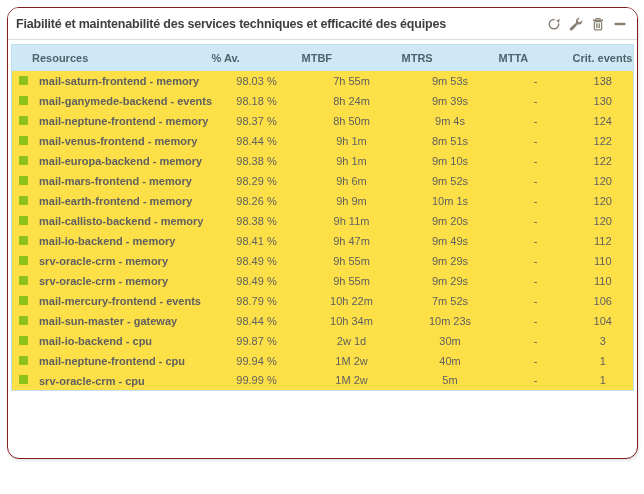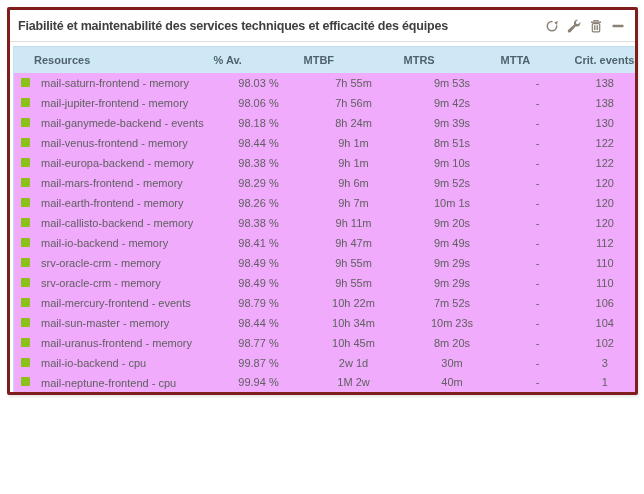--- a/index.html
+++ b/index.html
@@ -1,56 +1,56 @@
 <!DOCTYPE html>
 <html style="--status-ok: #8bc118; --header-bg: #cee9f5; --header-text: #51626f; --table-border: #bfdfee;"><head>
 <meta charset="utf-8">
 <style>
   * { box-sizing: border-box; margin: 0; padding: 0; }
   html, body { width: 644px; height: 494px; background: #ffffff;
     font-family: "Liberation Sans", sans-serif; }
   .widget-card {
-    position: absolute; left: 7px; top: 7px; width: 631px; height: 388px;
-    background: #fff; border: 3px solid #7f1d1d; border-radius: 2px;
+    position: absolute; left: 7px; top: 7px; width: 631px; height: 452px;
+    background: #fff; border: 1px solid #7f1d1d; border-radius: 12px;
     box-shadow: 1px 2px 3px rgba(0,0,0,.10);
     overflow: hidden;
   }
   .widget-header {
     height: 32px; display: flex; align-items: center;
     padding: 0 10px 0 8px; border-bottom: 1px solid #dcdcdc; background: #fff;
   }
   .widget-title {
     font-size: 12.5px; font-weight: bold; color: #3f3f3f; white-space: nowrap;
     letter-spacing: -0.2px;
   }
   .widget-toolbar { margin-left: auto; display: flex; align-items: center; gap: 7px; }
   .tool-btn { display: inline-flex; align-items: center; justify-content: center;
     width: 15px; height: 15px; cursor: pointer; }
   .widget-content { padding: 4px 3px; }
   table.services-table {
     width: 622px; table-layout: fixed; border-collapse: collapse;
-    border: 1px solid var(--table-border, #bfdfee); background: #f0abfc;
+    border: 1px solid var(--table-border, #bfdfee); background: #fde047;
   }
   table.services-table th {
     background: var(--header-bg, #cee9f5); color: var(--header-text, #51626f);
     font-size: 11px; font-weight: bold; height: 26px; text-align: left;
     white-space: nowrap; overflow: visible;
   }
   table.services-table th.col-resources { text-align: left; padding-left: 20px; }
   table.services-table td {
     height: 20px; font-size: 11px; color: #606060; text-align: center;
     white-space: nowrap; overflow: hidden; padding: 0;
   }
   table.services-table td.cell-resource { text-align: left; padding-left: 7px; }
   .status-square {
     display: inline-block; width: 9px; height: 9px; border-radius: 1px;
     background: var(--status-ok, #8bc118); margin-right: 11px;
     vertical-align: middle; position: relative; top: -1px;
   }
-  .resource-label { vertical-align: middle; }
+  .resource-label { vertical-align: middle; font-weight: bold; }
 </style>
 </head>
 <body>
 
 <div class="widget-card">
   <div class="widget-header">
     <span class="widget-title">Fiabilité et maintenabilité des services techniques et efficacité des équipes</span>
     <div class="widget-toolbar">
       <span class="tool-btn">
         <svg width="14" height="14" viewBox="0 0 14 14">
@@ -107,40 +107,40 @@
       <span class="status-square"></span><span class="resource-label">mail-saturn-frontend - memory</span>
     </td>
     <td>98.03 %</td>
     <td>7h 55m</td>
     <td>9m 53s</td>
     <td>-</td>
     <td>138</td>
   </tr>
           <tr>
     <td class="cell-resource">
-      <span class="status-square"></span><span class="resource-label">mail-jupiter-frontend - memory</span>
-    </td>
-    <td>98.06 %</td>
-    <td>7h 56m</td>
-    <td>9m 42s</td>
-    <td>-</td>
-    <td>138</td>
-  </tr>
-          <tr>
-    <td class="cell-resource">
       <span class="status-square"></span><span class="resource-label">mail-ganymede-backend - events</span>
     </td>
     <td>98.18 %</td>
     <td>8h 24m</td>
     <td>9m 39s</td>
     <td>-</td>
     <td>130</td>
   </tr>
           <tr>
     <td class="cell-resource">
+      <span class="status-square"></span><span class="resource-label">mail-neptune-frontend - memory</span>
+    </td>
+    <td>98.37 %</td>
+    <td>8h 50m</td>
+    <td>9m 4s</td>
+    <td>-</td>
+    <td>124</td>
+  </tr>
+          <tr>
+    <td class="cell-resource">
       <span class="status-square"></span><span class="resource-label">mail-venus-frontend - memory</span>
     </td>
     <td>98.44 %</td>
     <td>9h 1m</td>
     <td>8m 51s</td>
     <td>-</td>
     <td>122</td>
   </tr>
           <tr>
     <td class="cell-resource">
@@ -160,21 +160,21 @@
     <td>9h 6m</td>
     <td>9m 52s</td>
     <td>-</td>
     <td>120</td>
   </tr>
           <tr>
     <td class="cell-resource">
       <span class="status-square"></span><span class="resource-label">mail-earth-frontend - memory</span>
     </td>
     <td>98.26 %</td>
-    <td>9h 7m</td>
+    <td>9h 9m</td>
     <td>10m 1s</td>
     <td>-</td>
     <td>120</td>
   </tr>
           <tr>
     <td class="cell-resource">
       <span class="status-square"></span><span class="resource-label">mail-callisto-backend - memory</span>
     </td>
     <td>98.38 %</td>
     <td>9h 11m</td>
@@ -217,54 +217,54 @@
       <span class="status-square"></span><span class="resource-label">mail-mercury-frontend - events</span>
     </td>
     <td>98.79 %</td>
     <td>10h 22m</td>
     <td>7m 52s</td>
     <td>-</td>
     <td>106</td>
   </tr>
           <tr>
     <td class="cell-resource">
-      <span class="status-square"></span><span class="resource-label">mail-sun-master - memory</span>
+      <span class="status-square"></span><span class="resource-label">mail-sun-master - gateway</span>
     </td>
     <td>98.44 %</td>
     <td>10h 34m</td>
     <td>10m 23s</td>
     <td>-</td>
     <td>104</td>
   </tr>
           <tr>
     <td class="cell-resource">
-      <span class="status-square"></span><span class="resource-label">mail-uranus-frontend - memory</span>
-    </td>
-    <td>98.77 %</td>
-    <td>10h 45m</td>
-    <td>8m 20s</td>
-    <td>-</td>
-    <td>102</td>
-  </tr>
-          <tr>
-    <td class="cell-resource">
       <span class="status-square"></span><span class="resource-label">mail-io-backend - cpu</span>
     </td>
     <td>99.87 %</td>
     <td>2w 1d</td>
     <td>30m</td>
     <td>-</td>
     <td>3</td>
   </tr>
           <tr>
     <td class="cell-resource">
       <span class="status-square"></span><span class="resource-label">mail-neptune-frontend - cpu</span>
     </td>
     <td>99.94 %</td>
     <td>1M 2w</td>
     <td>40m</td>
+    <td>-</td>
+    <td>1</td>
+  </tr>
+          <tr>
+    <td class="cell-resource">
+      <span class="status-square"></span><span class="resource-label">srv-oracle-crm - cpu</span>
+    </td>
+    <td>99.99 %</td>
+    <td>1M 2w</td>
+    <td>5m</td>
     <td>-</td>
     <td>1</td>
   </tr>
         </tbody>
     </table>
   </div>
 </div>
 
 </body></html>

